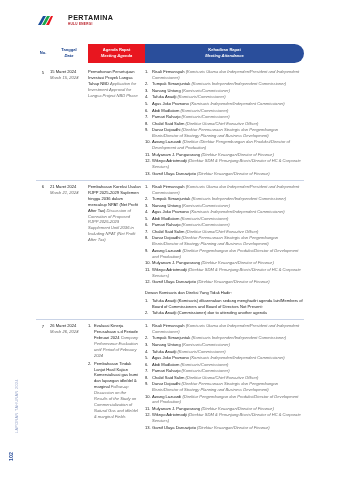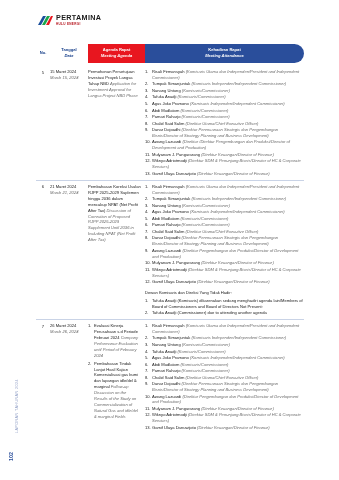--- a/index.html
+++ b/index.html
@@ -12,21 +12,21 @@
     overflow:hidden;
   }
   .page { position:absolute; inset:0; }
 
   
   .logo-wrap {
     position:absolute; left:37px; top:14px;
     display:flex; align-items:flex-start; gap:3px;
   }
   .logo-mark { width:16px; height:14px; position:relative; flex:none; margin-top:1px; }
-  .logo-text-block { display:flex; flex-direction:column; line-height:1; }
+  .logo-text-block { display:flex; flex-direction:column; line-height:1;margin-left:12px; }
   .logo-name {
     font-size:7.2px; font-weight:700; letter-spacing:.35px;
     color:#1b1b1b; font-family:"Liberation Sans", sans-serif;
   }
   .logo-sub {
     font-size:3.1px; font-weight:700; letter-spacing:.3px;
     color:#b5121b; margin-top:1.6px;
   }
 
   

